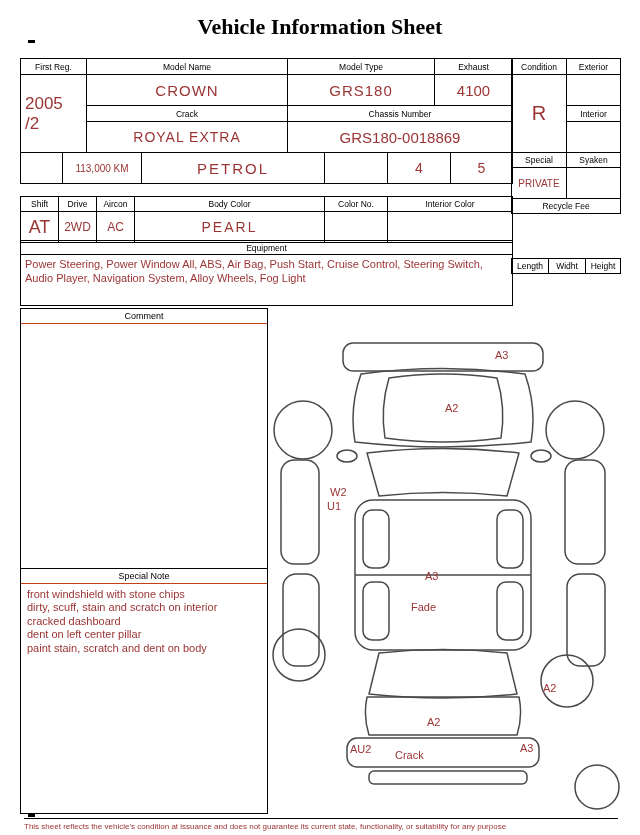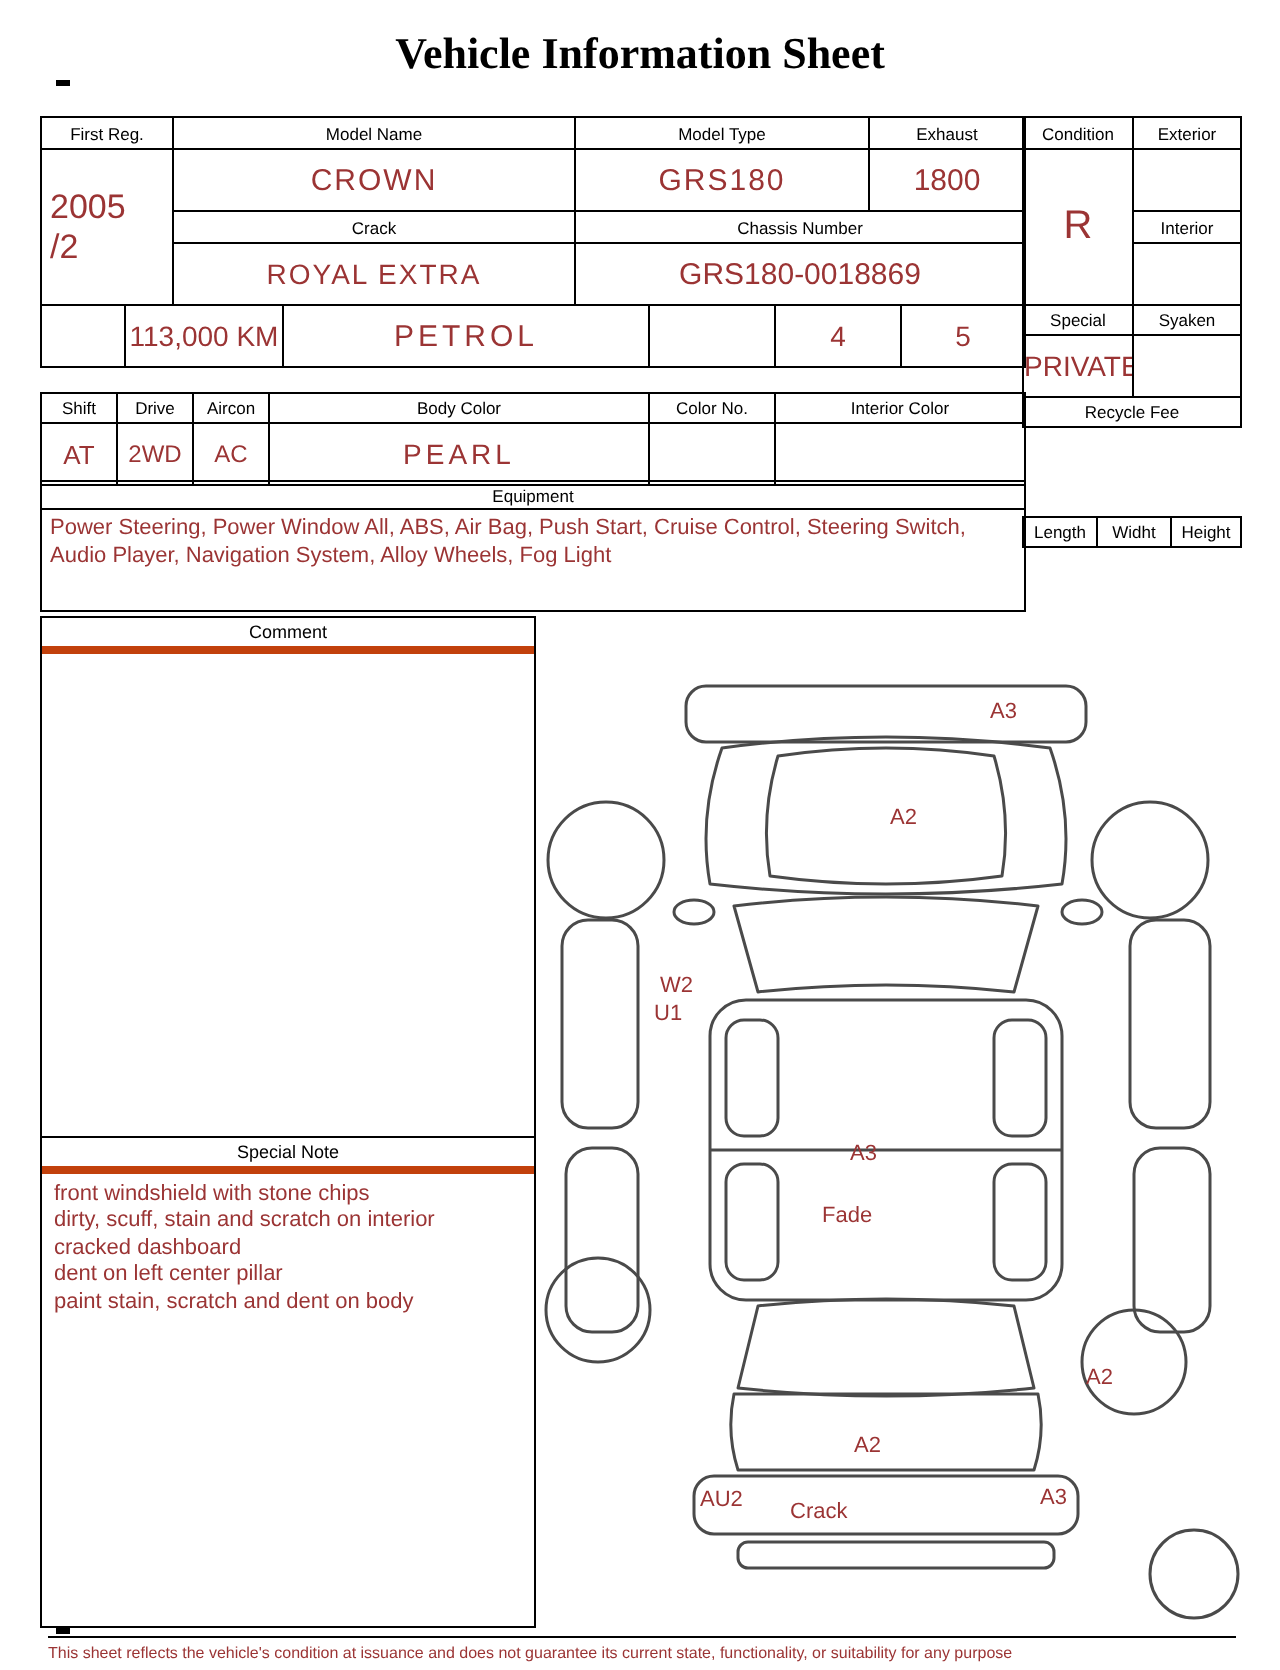--- a/index.html
+++ b/index.html
@@ -8,29 +8,29 @@
   .abs{position:absolute}
   table{border-collapse:collapse;table-layout:fixed;position:absolute}
   td{border:1px solid #000;text-align:center;vertical-align:middle;padding:0;overflow:hidden}
   .lab{font-size:8.5px;color:#000}
   .red{color:#9b3434}
   .page-title{position:absolute;top:14px;left:0;width:640px;text-align:center;
       font-family:"Liberation Serif",serif;font-weight:bold;font-size:22px}
   .firstreg{font-size:17px;text-align:left;padding-left:4px;white-space:pre-line;line-height:1.15}
   .v15{font-size:15px}
   .v14{font-size:14px}
-  .v13{font-size:13px}
+  .v13{font-size:18px}
   .v12{font-size:12px}
-  .v10{font-size:14px}
+  .v10{font-size:10px}
   .sp1{letter-spacing:1px}
   .sp2{letter-spacing:2px}
   .cond{font-size:20px}
   .equip{font-size:11px;text-align:left;vertical-align:top;padding:2px 4px;line-height:1.3}
   .box{position:absolute;border:1px solid #000;background:#fff}
-  .box-head{border-bottom:4px solid #c2410c;text-align:center;font-size:9px;padding:2px 0}
+  .box-head{border-bottom:1px solid #c2410c;text-align:center;font-size:9px;padding:2px 0}
   .note-body{padding:4px 6px;font-size:11px;line-height:1.22;text-align:left}
   .footer{position:absolute;left:24px;top:818px;width:594px;border-top:1px solid #000;
       padding-top:3px;font-size:8px}
   .mark{position:absolute;background:#000}
   svg text{font-family:"Liberation Sans",sans-serif}
 </style>
 </head>
 <body>
 
 <div class="page-title">Vehicle Information Sheet</div>
@@ -48,21 +48,21 @@
     <td class="lab" style="height:15px">First Reg.</td>
     <td class="lab">Model Name</td>
     <td class="lab">Model Type</td>
     <td class="lab">Exhaust</td>
   </tr>
   <tr>
     <td rowspan="3" class="red firstreg">2005
 /2</td>
     <td class="red v15 sp1" style="height:30px">CROWN</td>
     <td class="red v15 sp1">GRS180</td>
-    <td class="red v15">1800</td>
+    <td class="red v15">4100</td>
   </tr>
   <tr>
     <td class="lab" style="height:15px">Crack</td>
     <td class="lab" colspan="2">Chassis Number</td>
   </tr>
   <tr>
     <td class="red v14 sp1" style="height:30px">ROYAL EXTRA</td>
     <td class="red v15" colspan="2">GRS180-0018869</td>
   </tr>
 </tbody>

